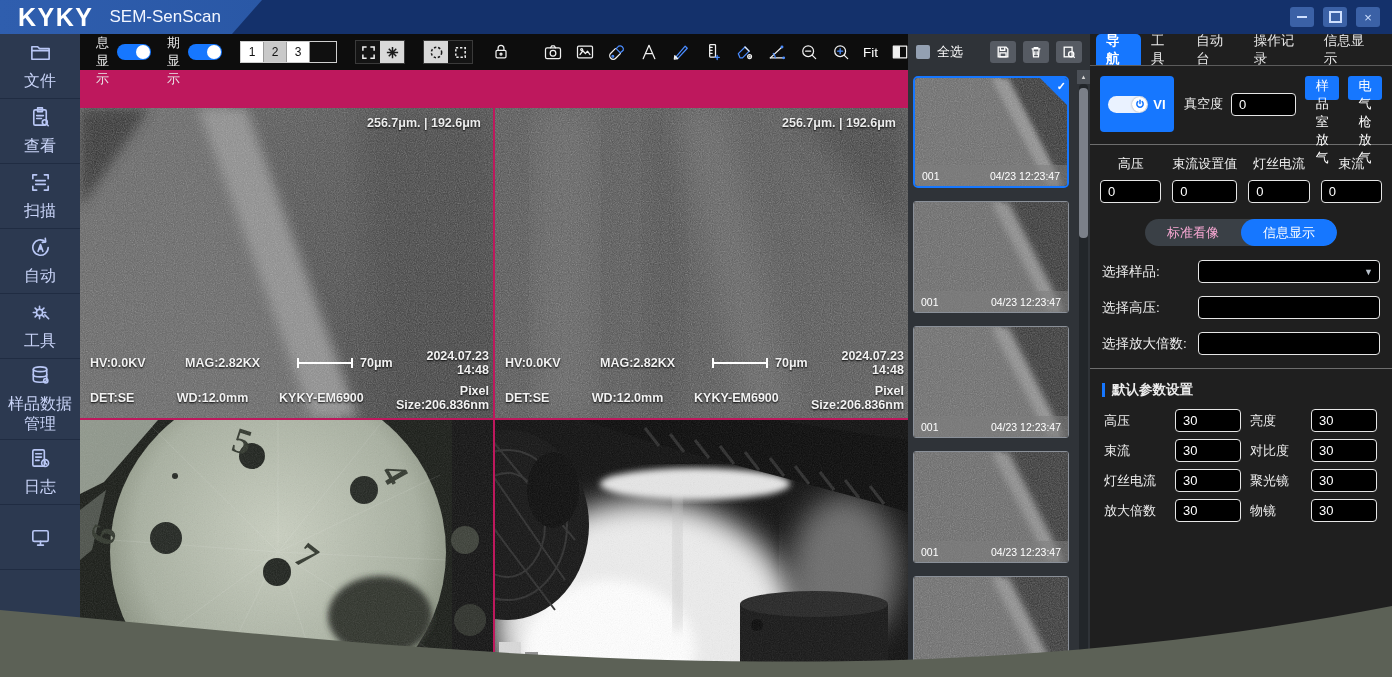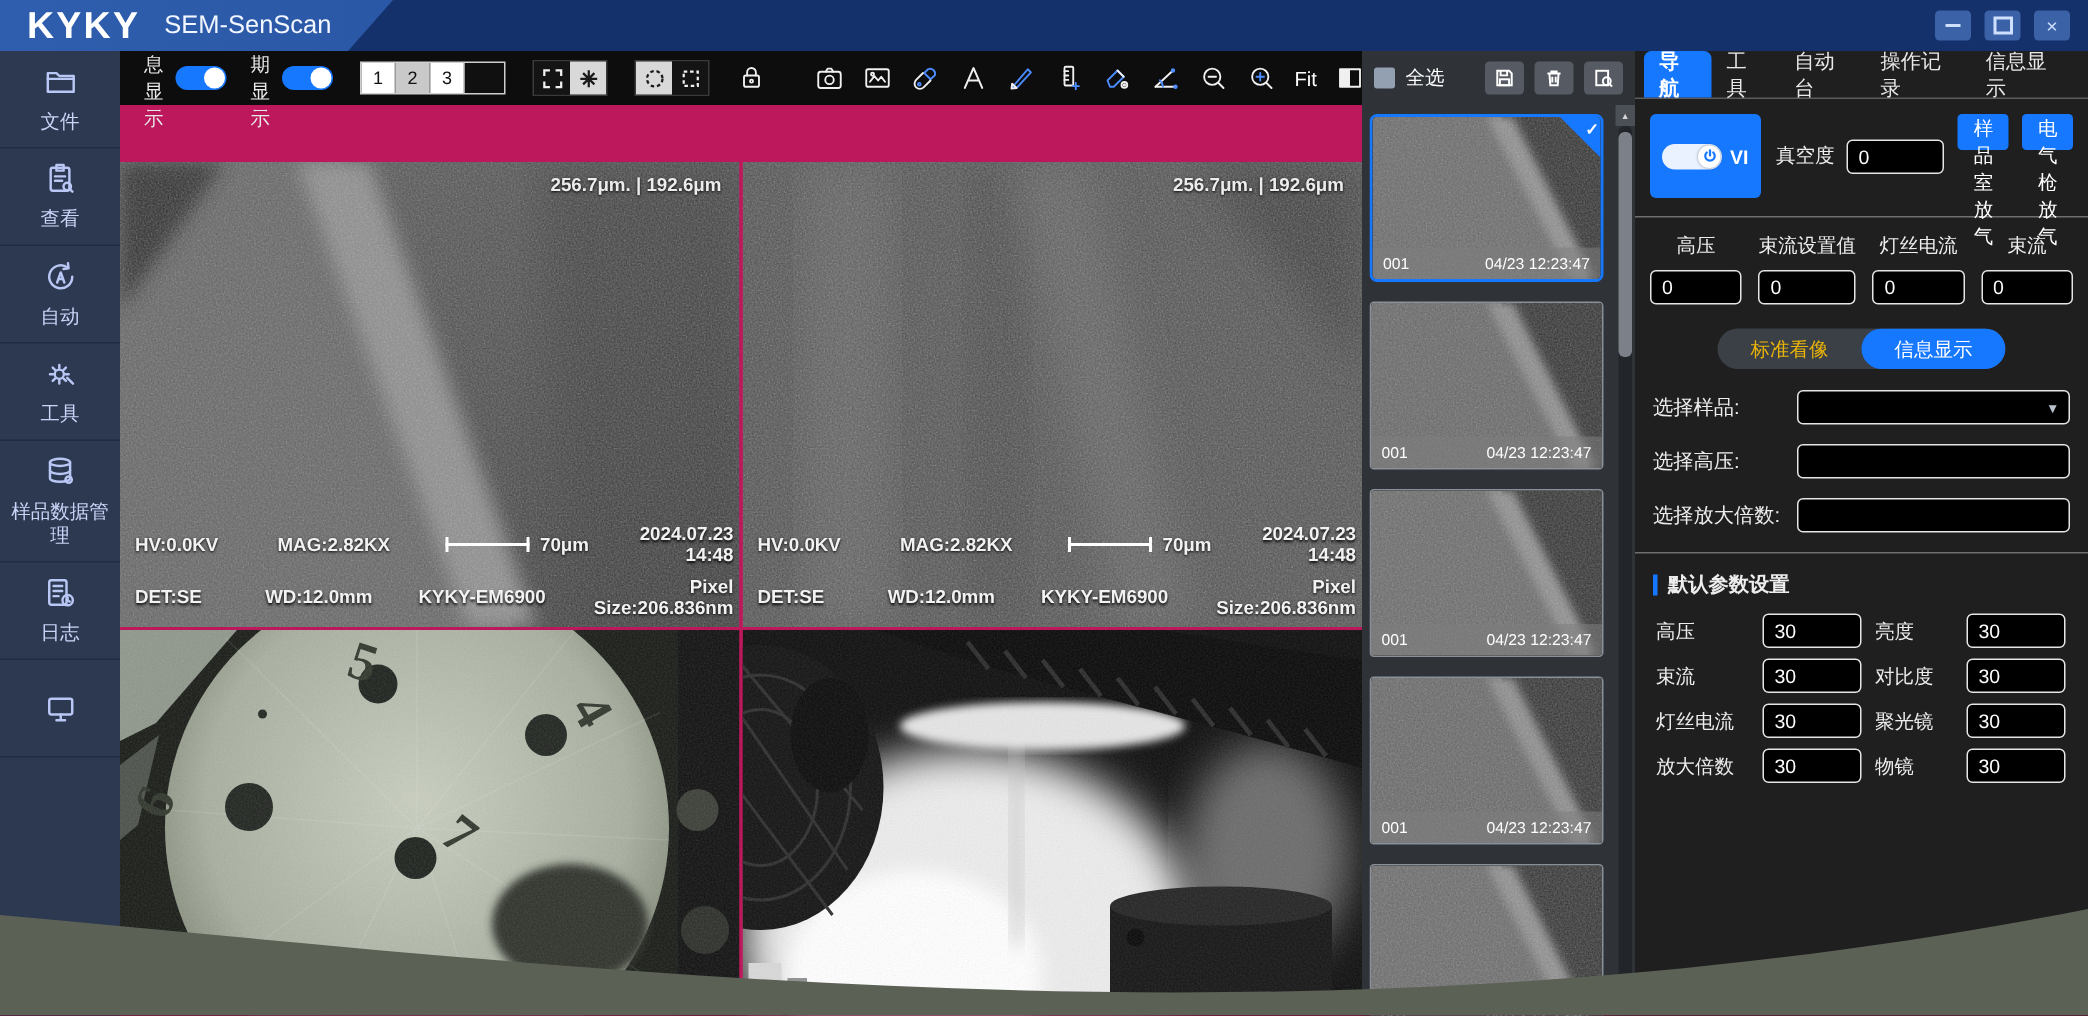--- a/index.html
+++ b/index.html
@@ -16,21 +16,21 @@
   .logo{font-size:25px;font-weight:900;color:#fff;letter-spacing:1.5px;}
   .apptitle{font-size:17px;color:#f2f6ff;}
   .winbtns{margin-left:auto;display:flex;gap:9px;padding-right:12px;}
   .winbtn{width:24px;height:20px;background:#3b61a6;border-radius:3px;color:#cfe0ff;
     display:flex;align-items:center;justify-content:center;font-size:13px;line-height:1;cursor:default;}
   .glyph-min{display:block;width:10px;border-top:2px solid #cfe0ff;}
   .glyph-max{display:block;width:9px;height:8px;border:2px solid #cfe0ff;}
   
   .sidebar{position:absolute;top:34px;left:0;width:80px;bottom:0;background:#2c3950;display:flex;flex-direction:column;z-index:4;}
   .side-item{min-height:65px;display:flex;flex-direction:column;align-items:center;justify-content:center;gap:7px;
-    border-bottom:1px solid #202c42;color:#c9d4f8;font-size:13px;text-align:center;line-height:1.25;padding:2px 4px;box-sizing:border-box;cursor:pointer;}
+    border-bottom:1px solid #202c42;color:#c9d4f8;font-size:16px;text-align:center;line-height:1.25;padding:2px 4px;box-sizing:border-box;cursor:pointer;}
   .side-item svg{width:23px;height:23px;stroke:#b9c7f5;fill:none;stroke-width:1.7;stroke-linecap:round;stroke-linejoin:round;}
   .side-item.tall{min-height:81px;}
   
   .toolbar{position:absolute;top:34px;left:80px;width:828px;height:36px;background:#0d0d0d;display:flex;align-items:center;
     padding:0 0 0 16px;box-sizing:border-box;color:#fff;font-size:13px;gap:8px;z-index:4;}
   .tb-label{color:#e8e8e8;}
   .toggle{width:34px;height:16px;border-radius:8px;background:#1677ff;position:relative;cursor:pointer;flex:0 0 auto;}
   .toggle .knob{position:absolute;right:1px;top:1px;width:14px;height:14px;border-radius:50%;background:#fff;}
   .seg123{display:flex;border:1px solid #cfcfcf;margin-left:10px;cursor:pointer;}
   .seg123 .pg{width:22px;height:20px;display:flex;align-items:center;justify-content:center;background:#fff;color:#111;font-size:12px;border-right:1px solid #9a9a9a;}
@@ -99,21 +99,21 @@
   .vac-row1{display:flex;align-items:center;gap:8px;}
   .vac-row1 .lbl{flex:0 0 auto;}
   .vent-row{display:flex;gap:9px;}
   .btn-blue{flex:1;height:24px;background:#1677ff;color:#fff;border:none;border-radius:3px;font-size:13px;cursor:pointer;font-family:inherit;}
   .divider{height:1px;background:#6e6e6e;margin:12px 0 0 0;}
   .beam-row{display:grid;grid-template-columns:repeat(4,1fr);gap:0 11px;padding:10px 10px 0 10px;}
   .beam-row .blbl{text-align:center;font-size:13px;margin-bottom:7px;white-space:nowrap;}
   input.dark{background:#000;border:1px solid #e6e6e6;border-radius:4px;color:#fff;height:23px;padding:0 7px;
     font-size:13px;width:100%;box-sizing:border-box;font-family:inherit;outline:none;}
   .mode-seg{width:192px;margin:16px auto 14px auto;background:#3a4046;border-radius:14px;display:flex;height:27px;overflow:hidden;cursor:pointer;}
-  .mode{flex:1;display:flex;align-items:center;justify-content:center;font-size:13px;color:#eab308;}
+  .mode{flex:1;display:flex;align-items:center;justify-content:center;font-size:13px;color:#f9a8d4;}
   .mode.active{background:#1677ff;border-radius:14px;color:#fff;}
   .sel-row{display:flex;align-items:center;padding:0 12px;margin-bottom:13px;}
   .sel-row .slbl{width:96px;flex:0 0 auto;font-size:13.5px;}
   .sel-box{flex:1;position:relative;}
   .sel-box .caret{position:absolute;right:7px;top:7px;font-size:9px;color:#b9c2cc;pointer-events:none;}
   .section-h{display:flex;align-items:center;gap:7px;padding:12px 12px 10px 12px;font-weight:bold;font-size:13.5px;}
   .section-h .bar{width:3px;height:14px;background:#1677ff;}
   .def-grid{display:grid;grid-template-columns:62px 66px 52px 66px;gap:7px 9px;padding:0 14px;align-items:center;}
   .def-grid .dlbl{font-size:13px;white-space:nowrap;}
   
@@ -175,20 +175,27 @@
   </div>
   <div class="side-item">
     <svg viewBox="0 0 24 24">
         <rect x="5" y="4" width="13" height="16" rx="1.5"></rect>
         <path d="M9 2h5v4H9z"></path>
         <path d="M8 10h7M8 13h5"></path>
         <circle cx="16.5" cy="17" r="2.6"></circle>
         <path d="M18.5 19l1.6 1.6"></path>
       </svg>
     <span>查看</span>
+  </div>
+  <div class="side-item">
+    <svg viewBox="0 0 24 24">
+        <path d="M4 8V4h4M16 4h4v4M20 16v4h-4M8 20H4v-4"></path>
+        <path d="M7 10h10M7 14h10"></path>
+      </svg>
+    <span>扫描</span>
   </div>
   <div class="side-item">
     <svg viewBox="0 0 24 24">
         <path d="M20 12a8 8 0 1 1-3-6.2"></path>
         <path d="M17 2.5l.4 3.6-3.5.5"></path>
         <path d="M9.5 16l2.5-7 2.5 7M10.6 13.5h3"></path>
       </svg>
     <span>自动</span>
   </div>
   <div class="side-item">

